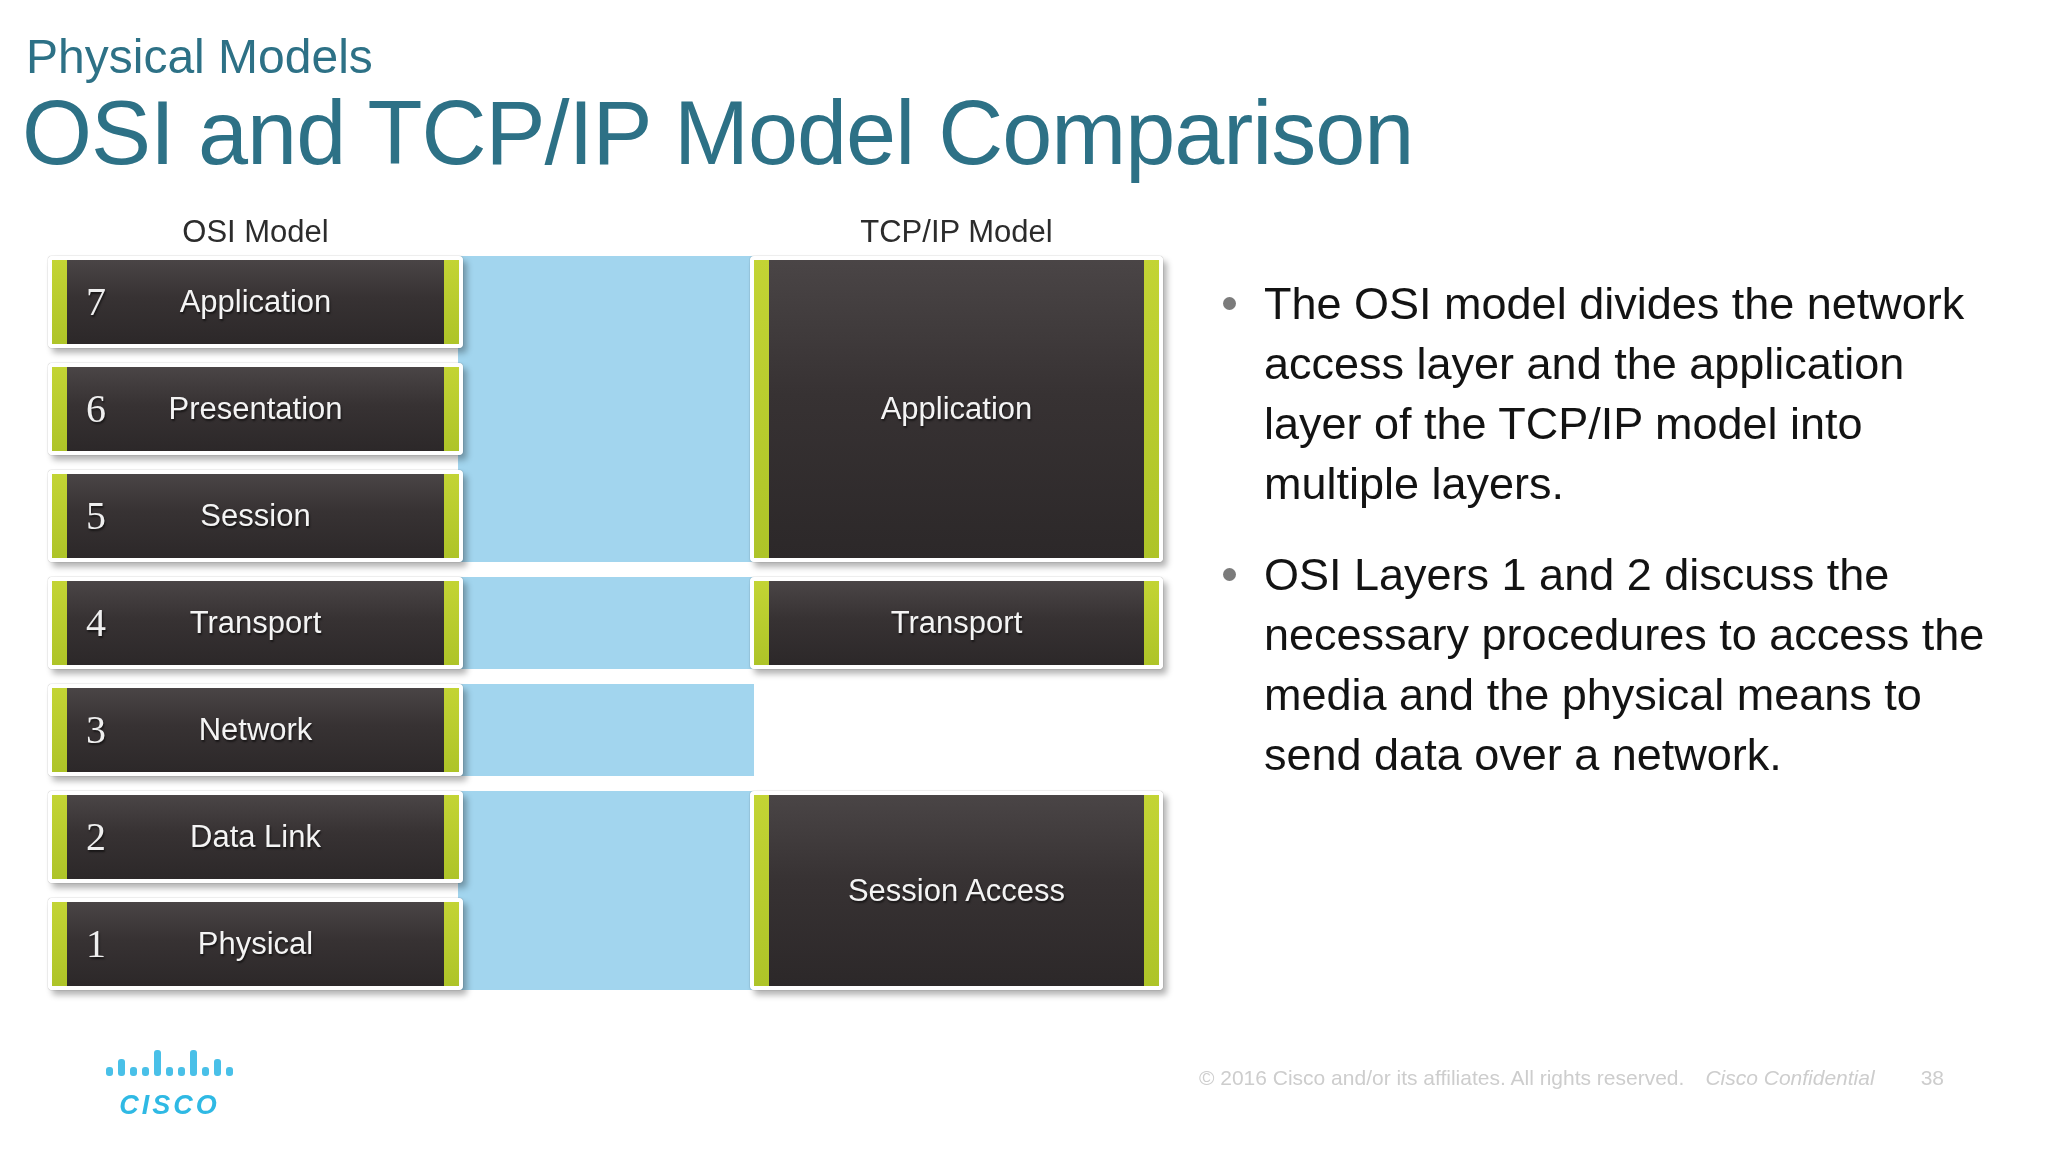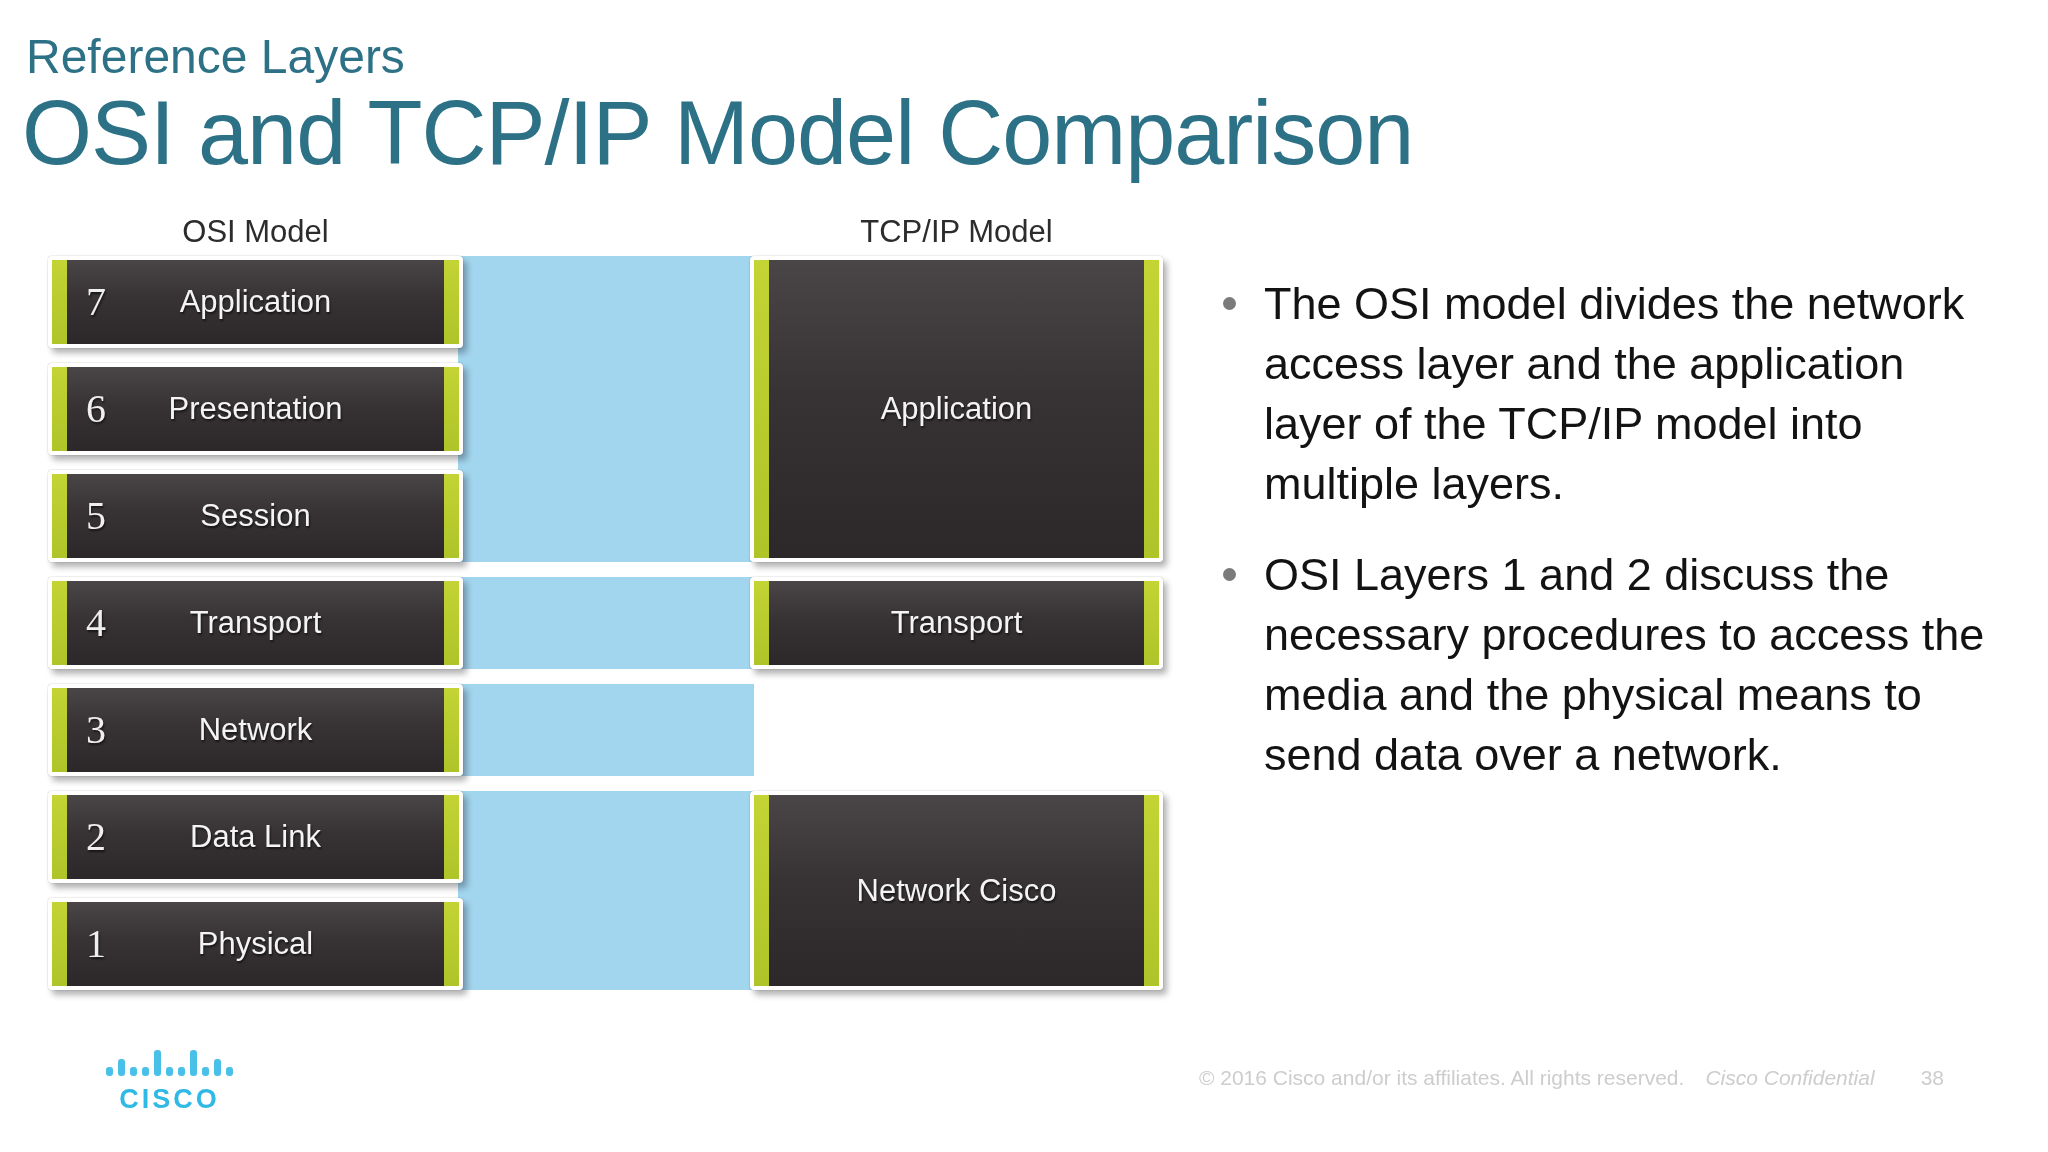--- a/index.html
+++ b/index.html
@@ -111,40 +111,41 @@
   }
   .cisco-bars{display:flex;align-items:flex-end;gap:5px;height:26px;}
   .cisco-bars i{display:block;width:7px;background:#49c0e8;border-radius:3px;}
   .cisco-bars i:nth-child(1),.cisco-bars i:nth-child(3),
   .cisco-bars i:nth-child(4),.cisco-bars i:nth-child(6),
   .cisco-bars i:nth-child(7),.cisco-bars i:nth-child(9),
   .cisco-bars i:nth-child(11){height:9px;}
   .cisco-bars i:nth-child(2),.cisco-bars i:nth-child(10){height:17px;}
   .cisco-bars i:nth-child(5),.cisco-bars i:nth-child(8){height:26px;}
   .cisco-wordmark{
-    margin-top:8px;
+    margin-top:14px;
     font-size:27px;font-weight:bold;letter-spacing:3px;
     color:#2fb9e4;
+    font-style:italic;
   }
 
   .footer-meta{
     position:absolute;top:1066px;right:104px;
     display:flex;align-items:baseline;
     font-size:21px;color:#cdcdcd;
     white-space:nowrap;
   }
   .footer-meta .confidential{margin-left:21px;font-style:italic;}
   .footer-meta .page-num{margin-left:46px;}
 </style>
 </head>
 <body>
 
 <div class="slide">
 
-  <div class="subtitle">Reference Layers</div>
+  <div class="subtitle">Physical Models</div>
   <div class="title">OSI and TCP/IP Model Comparison</div>
 
   <div class="diagram">
 
     <div class="col-header osi">OSI Model</div>
     <div class="col-header tcp">TCP/IP Model</div>
 
     <div class="band s1"></div>
     <div class="band s2"></div>
     <div class="band s3"></div>
@@ -179,21 +180,21 @@
       <span class="lbl">Physical</span>
     </div>
 
     <div class="layer tcp-box tcp-0">
       <span class="lbl">Application</span>
     </div>
     <div class="layer tcp-box tcp-1">
       <span class="lbl">Transport</span>
     </div>
     <div class="layer tcp-box tcp-3">
-      <span class="lbl">Network Cisco</span>
+      <span class="lbl">Session Access</span>
     </div>
   </div>
 
   <ul class="bullets">
     <li><span>The OSI model divides the network access layer and the application layer of the TCP/IP model into multiple layers.</span></li>
     <li><span>OSI Layers 1 and 2 discuss the necessary procedures to access the media and the physical means to send data over a network.</span></li>
   </ul>
 
   <div class="cisco-logo">
     <span class="cisco-bars">

